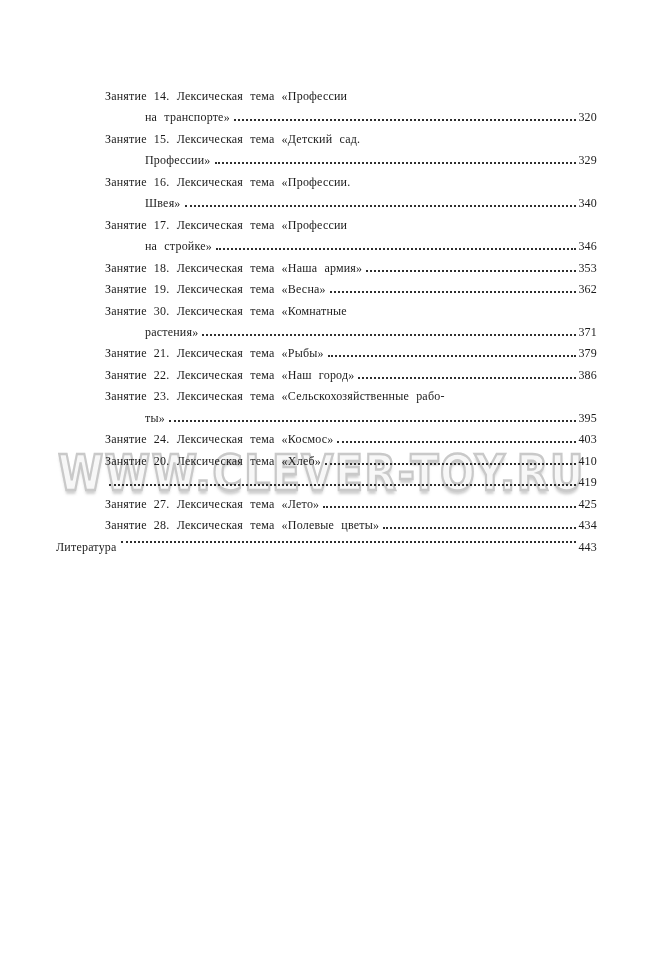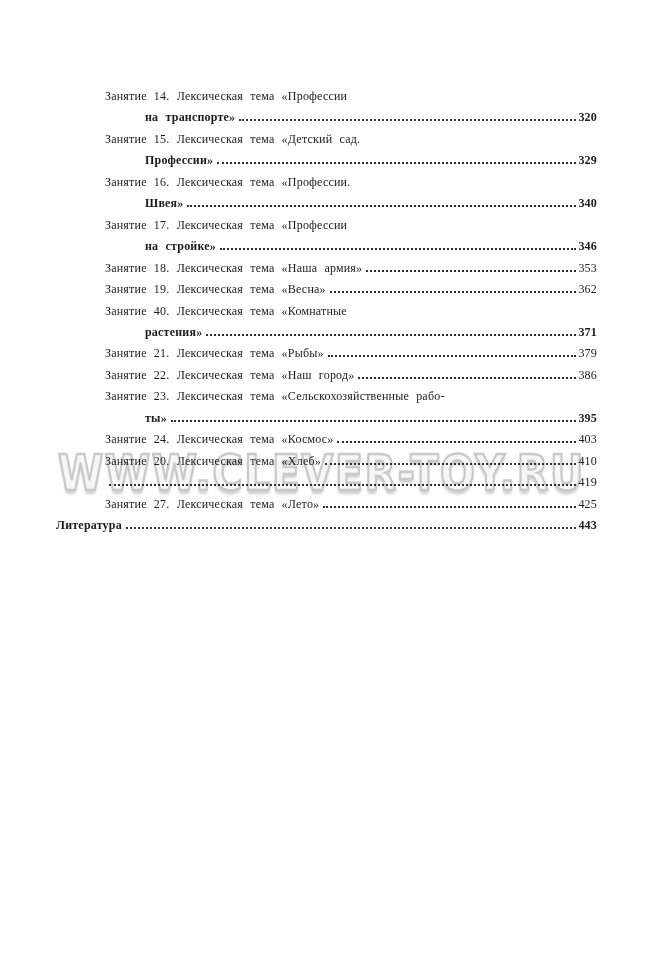--- a/index.html
+++ b/index.html
@@ -27,22 +27,22 @@
   .toc{
     position:absolute;left:56px;top:86px;width:541px;z-index:1;
     color:#1b1b1b;font-size:12px;line-height:21.45px;
     letter-spacing:0.2px;
   }
   .toc-line{
     display:flex;align-items:baseline;white-space:nowrap;
     word-spacing:4px;
   }
   .l-entry{padding-left:49px;}
-  .l-cont{padding-left:89px;font-weight:bold;}
-  .l-lit{padding-left:0;font-weight:bold;}
+  .l-cont{padding-left:89px;}
+  .l-lit{padding-left:0;font-weight:normal;align-items:flex-end;}
   .toc-text{flex:0 0 auto;white-space:pre;}
   .leader{
     flex:1 1 auto;height:4px;align-self:baseline;
     border-bottom:2px dotted #2e2e2e;
     margin:0 2px 0 4px;min-width:8px;
   }
   .toc-page{flex:0 0 auto;}
 </style>
 </head>
 <body>
@@ -101,21 +101,21 @@
       </div>
       <div>
         <div class="toc-line l-entry">
           <span class="toc-text">Занятие 19. Лексическая тема «Весна»</span>
           <span class="leader"></span>
           <span class="toc-page">362</span>
         </div>
       </div>
       <div>
         <div class="toc-line l-entry">
-          <span class="toc-text">Занятие 40. Лексическая тема «Комнатные</span>
+          <span class="toc-text">Занятие 30. Лексическая тема «Комнатные</span>
         </div>
         <div class="toc-line l-cont">
           <span class="toc-text">растения»</span>
           <span class="leader"></span>
           <span class="toc-page">371</span>
         </div>
       </div>
       <div>
         <div class="toc-line l-entry">
           <span class="toc-text">Занятие 21. Лексическая тема «Рыбы»</span>
@@ -161,20 +161,27 @@
         </div>
       </div>
       <div>
         <div class="toc-line l-entry">
           <span class="toc-text">Занятие 27. Лексическая тема «Лето»</span>
           <span class="leader"></span>
           <span class="toc-page">425</span>
         </div>
       </div>
       <div>
+        <div class="toc-line l-entry">
+          <span class="toc-text">Занятие 28. Лексическая тема «Полевые цветы»</span>
+          <span class="leader"></span>
+          <span class="toc-page">434</span>
+        </div>
+      </div>
+      <div>
         <div class="toc-line l-lit">
           <span class="toc-text">Литература</span>
           <span class="leader"></span>
           <span class="toc-page">443</span>
         </div>
       </div>
     </div>
 </div>
 
 </body></html>

